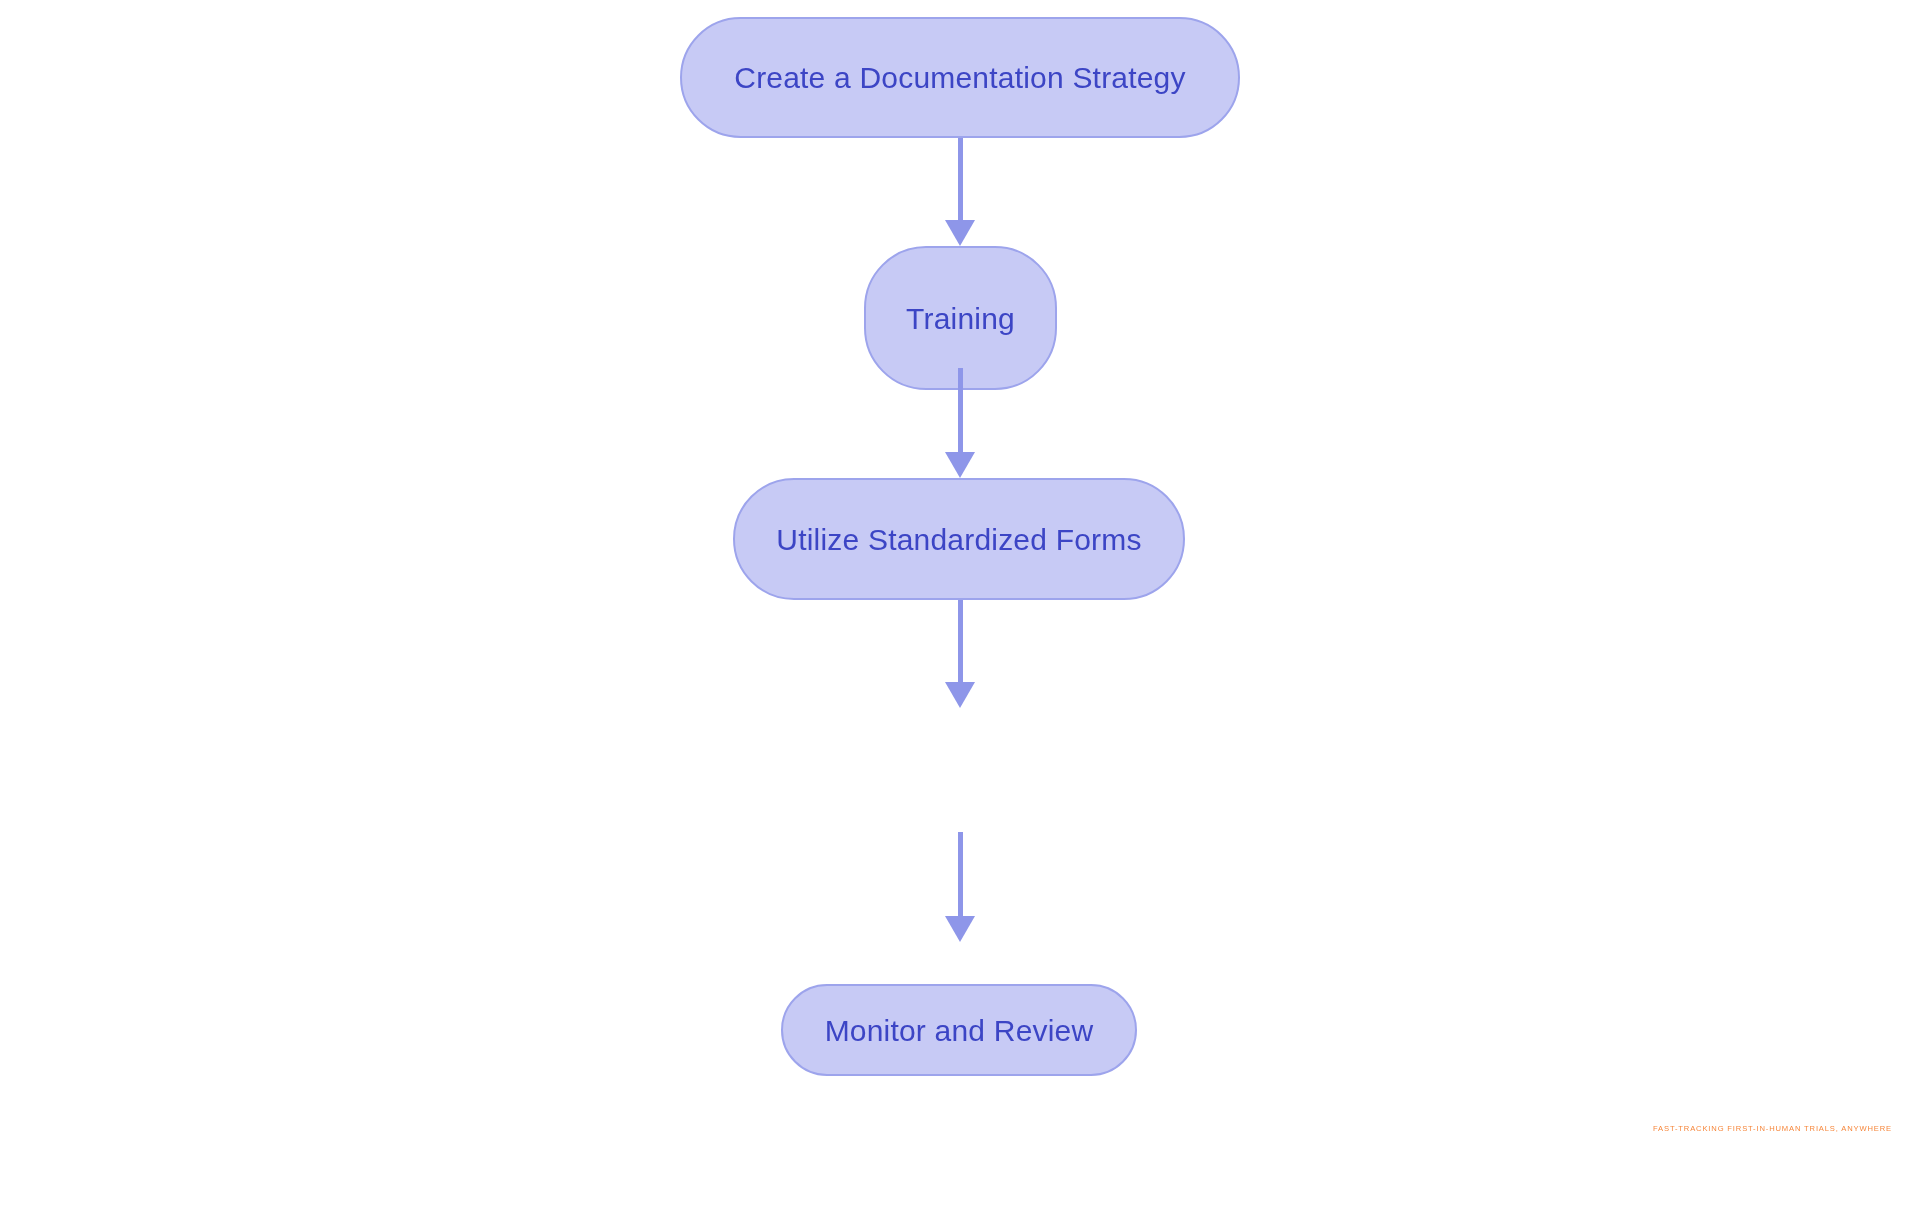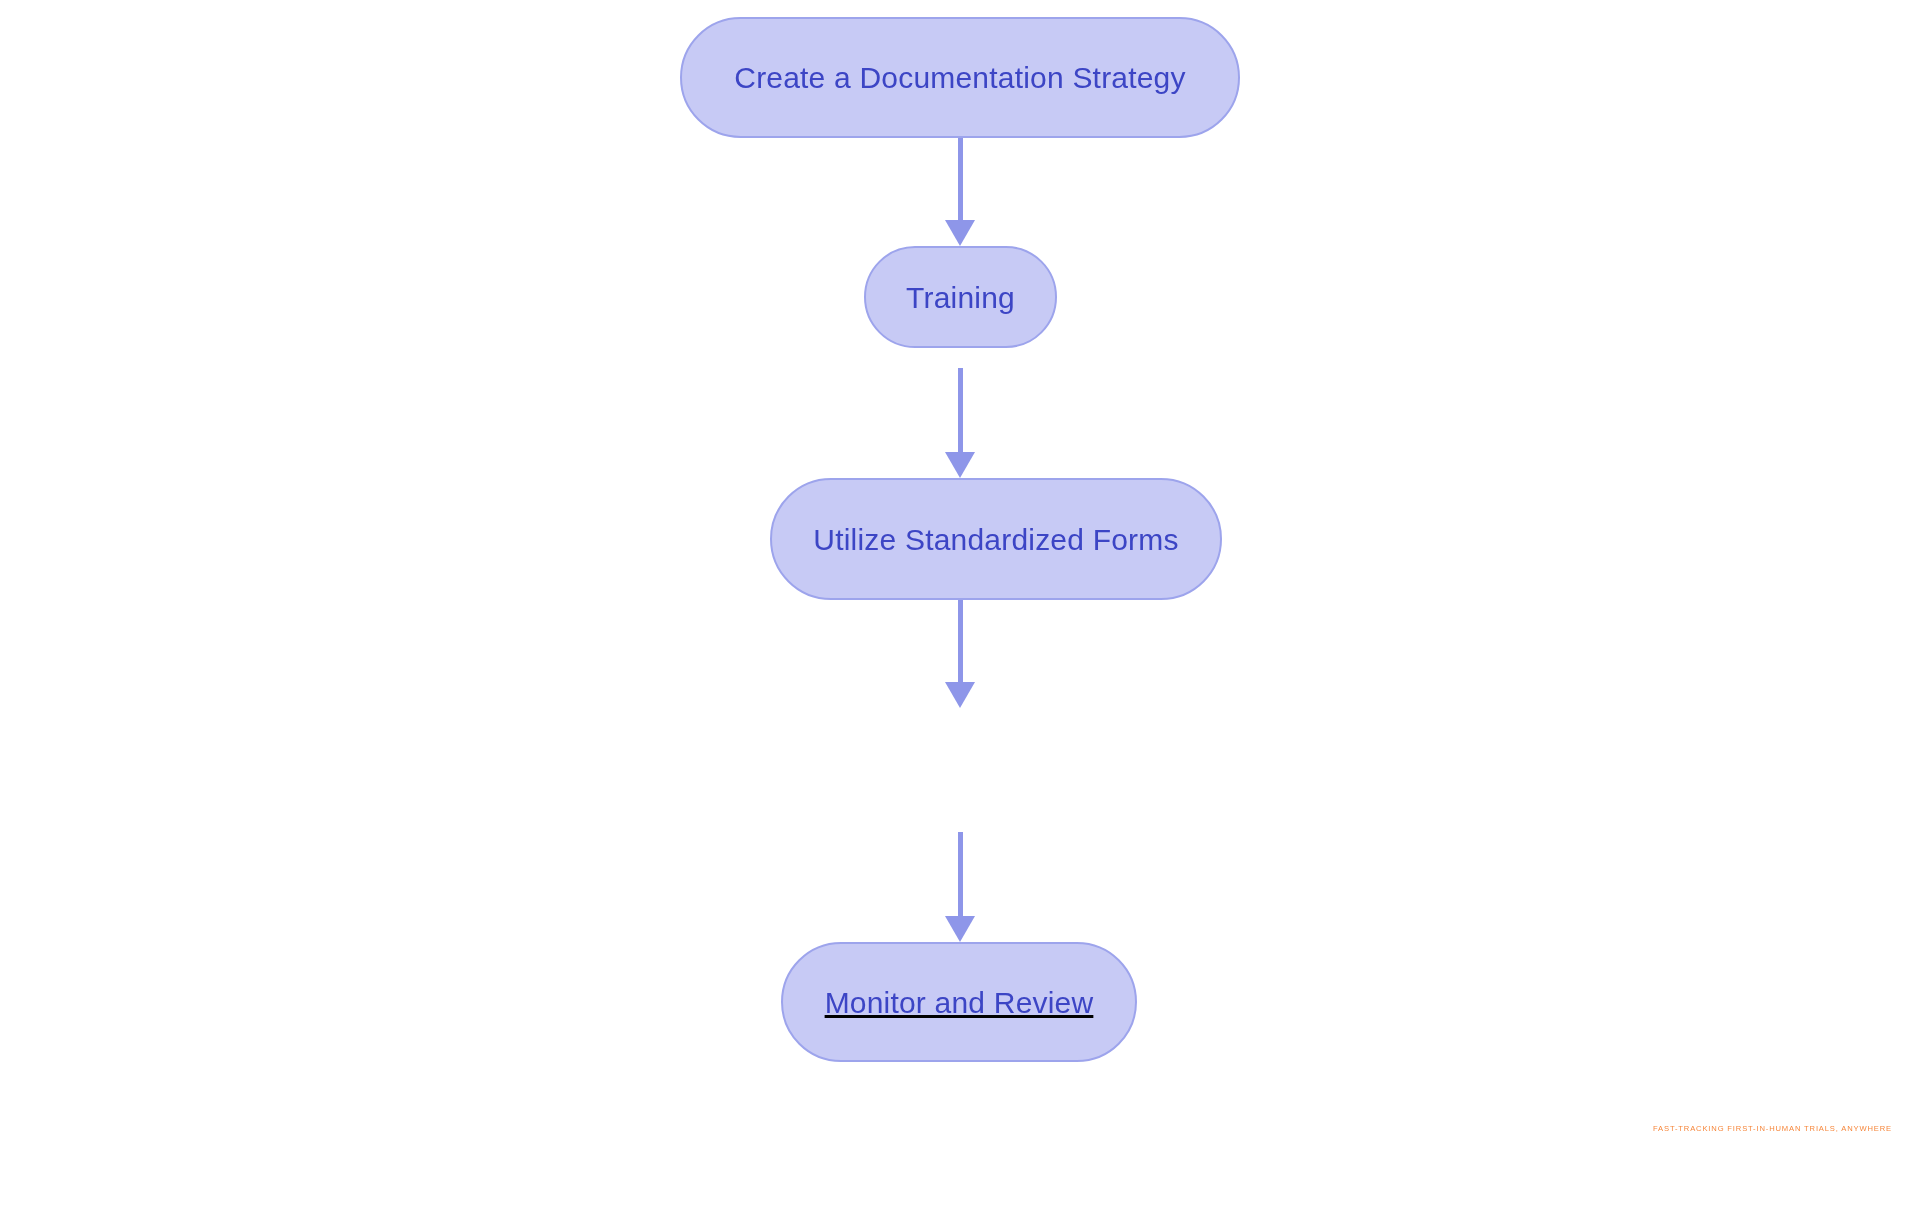--- a/index.html
+++ b/index.html
@@ -37,24 +37,24 @@
   }
   .node span {
     color: var(--node-text);
     font-size: 30px;
     font-weight: 400;
     letter-spacing: 0.2px;
     line-height: 1.1;
     padding: 0 24px;
   }
   .node-1 { left: 680px; top: 17px;  width: 560px; height: 121px; }
-  .node-2 { left: 864px; top: 246px; width: 193px; height: 102px; }
-  .node-3 { left: 770px; top: 478px; width: 452px; height: 122px; }
+  .node-2 { left: 864px; top: 246px; width: 193px; height: 144px; }
+  .node-3 { left: 733px; top: 478px; width: 452px; height: 122px; }
   .node-4 { left: 700px; top: 708px; width: 518px; height: 124px; }
-  .node-5 { left: 781px; top: 942px; width: 356px; height: 120px; text-decoration: underline; }
+  .node-5 { left: 781px; top: 984px; width: 356px; height: 92px; }
 
   .arrow {
     position: absolute;
     left: 945px;
     width: 30px;
   }
   .arrow-1 { top: 138px; height: 108px; }
   .arrow-2 { top: 368px; height: 110px; }
   .arrow-3 { top: 600px; height: 108px; }
   .arrow-4 { top: 832px; height: 110px; }

